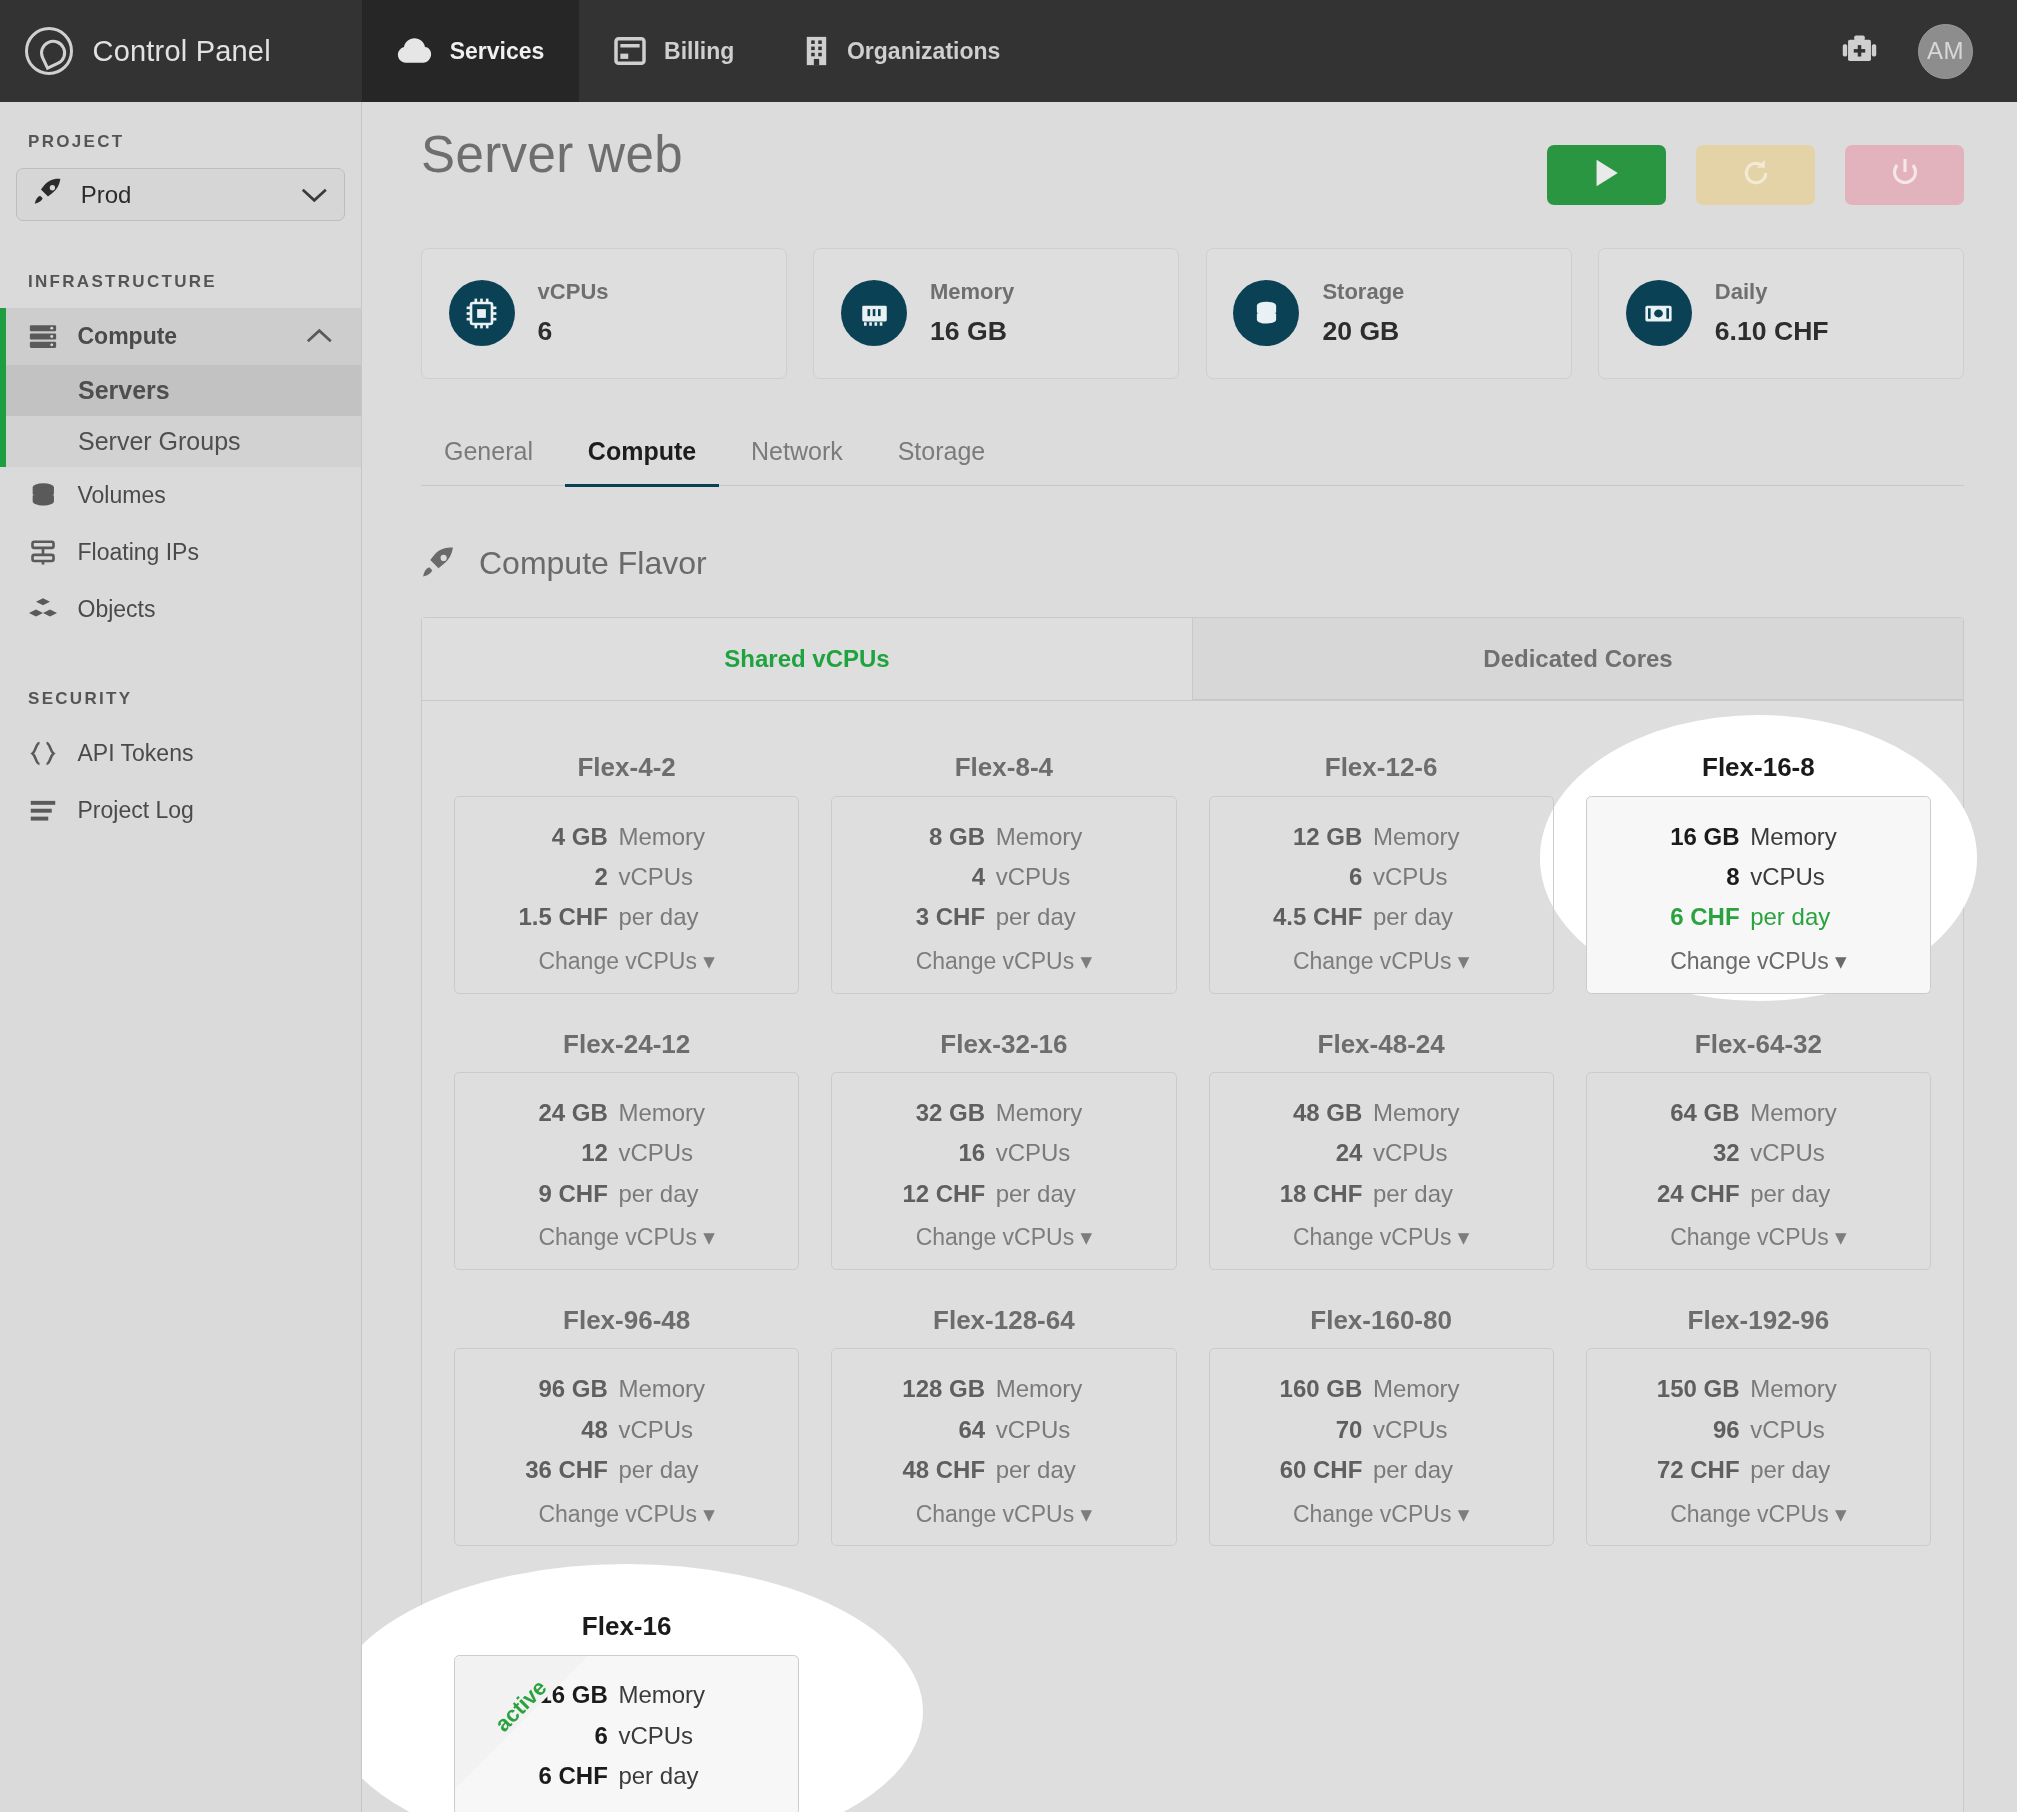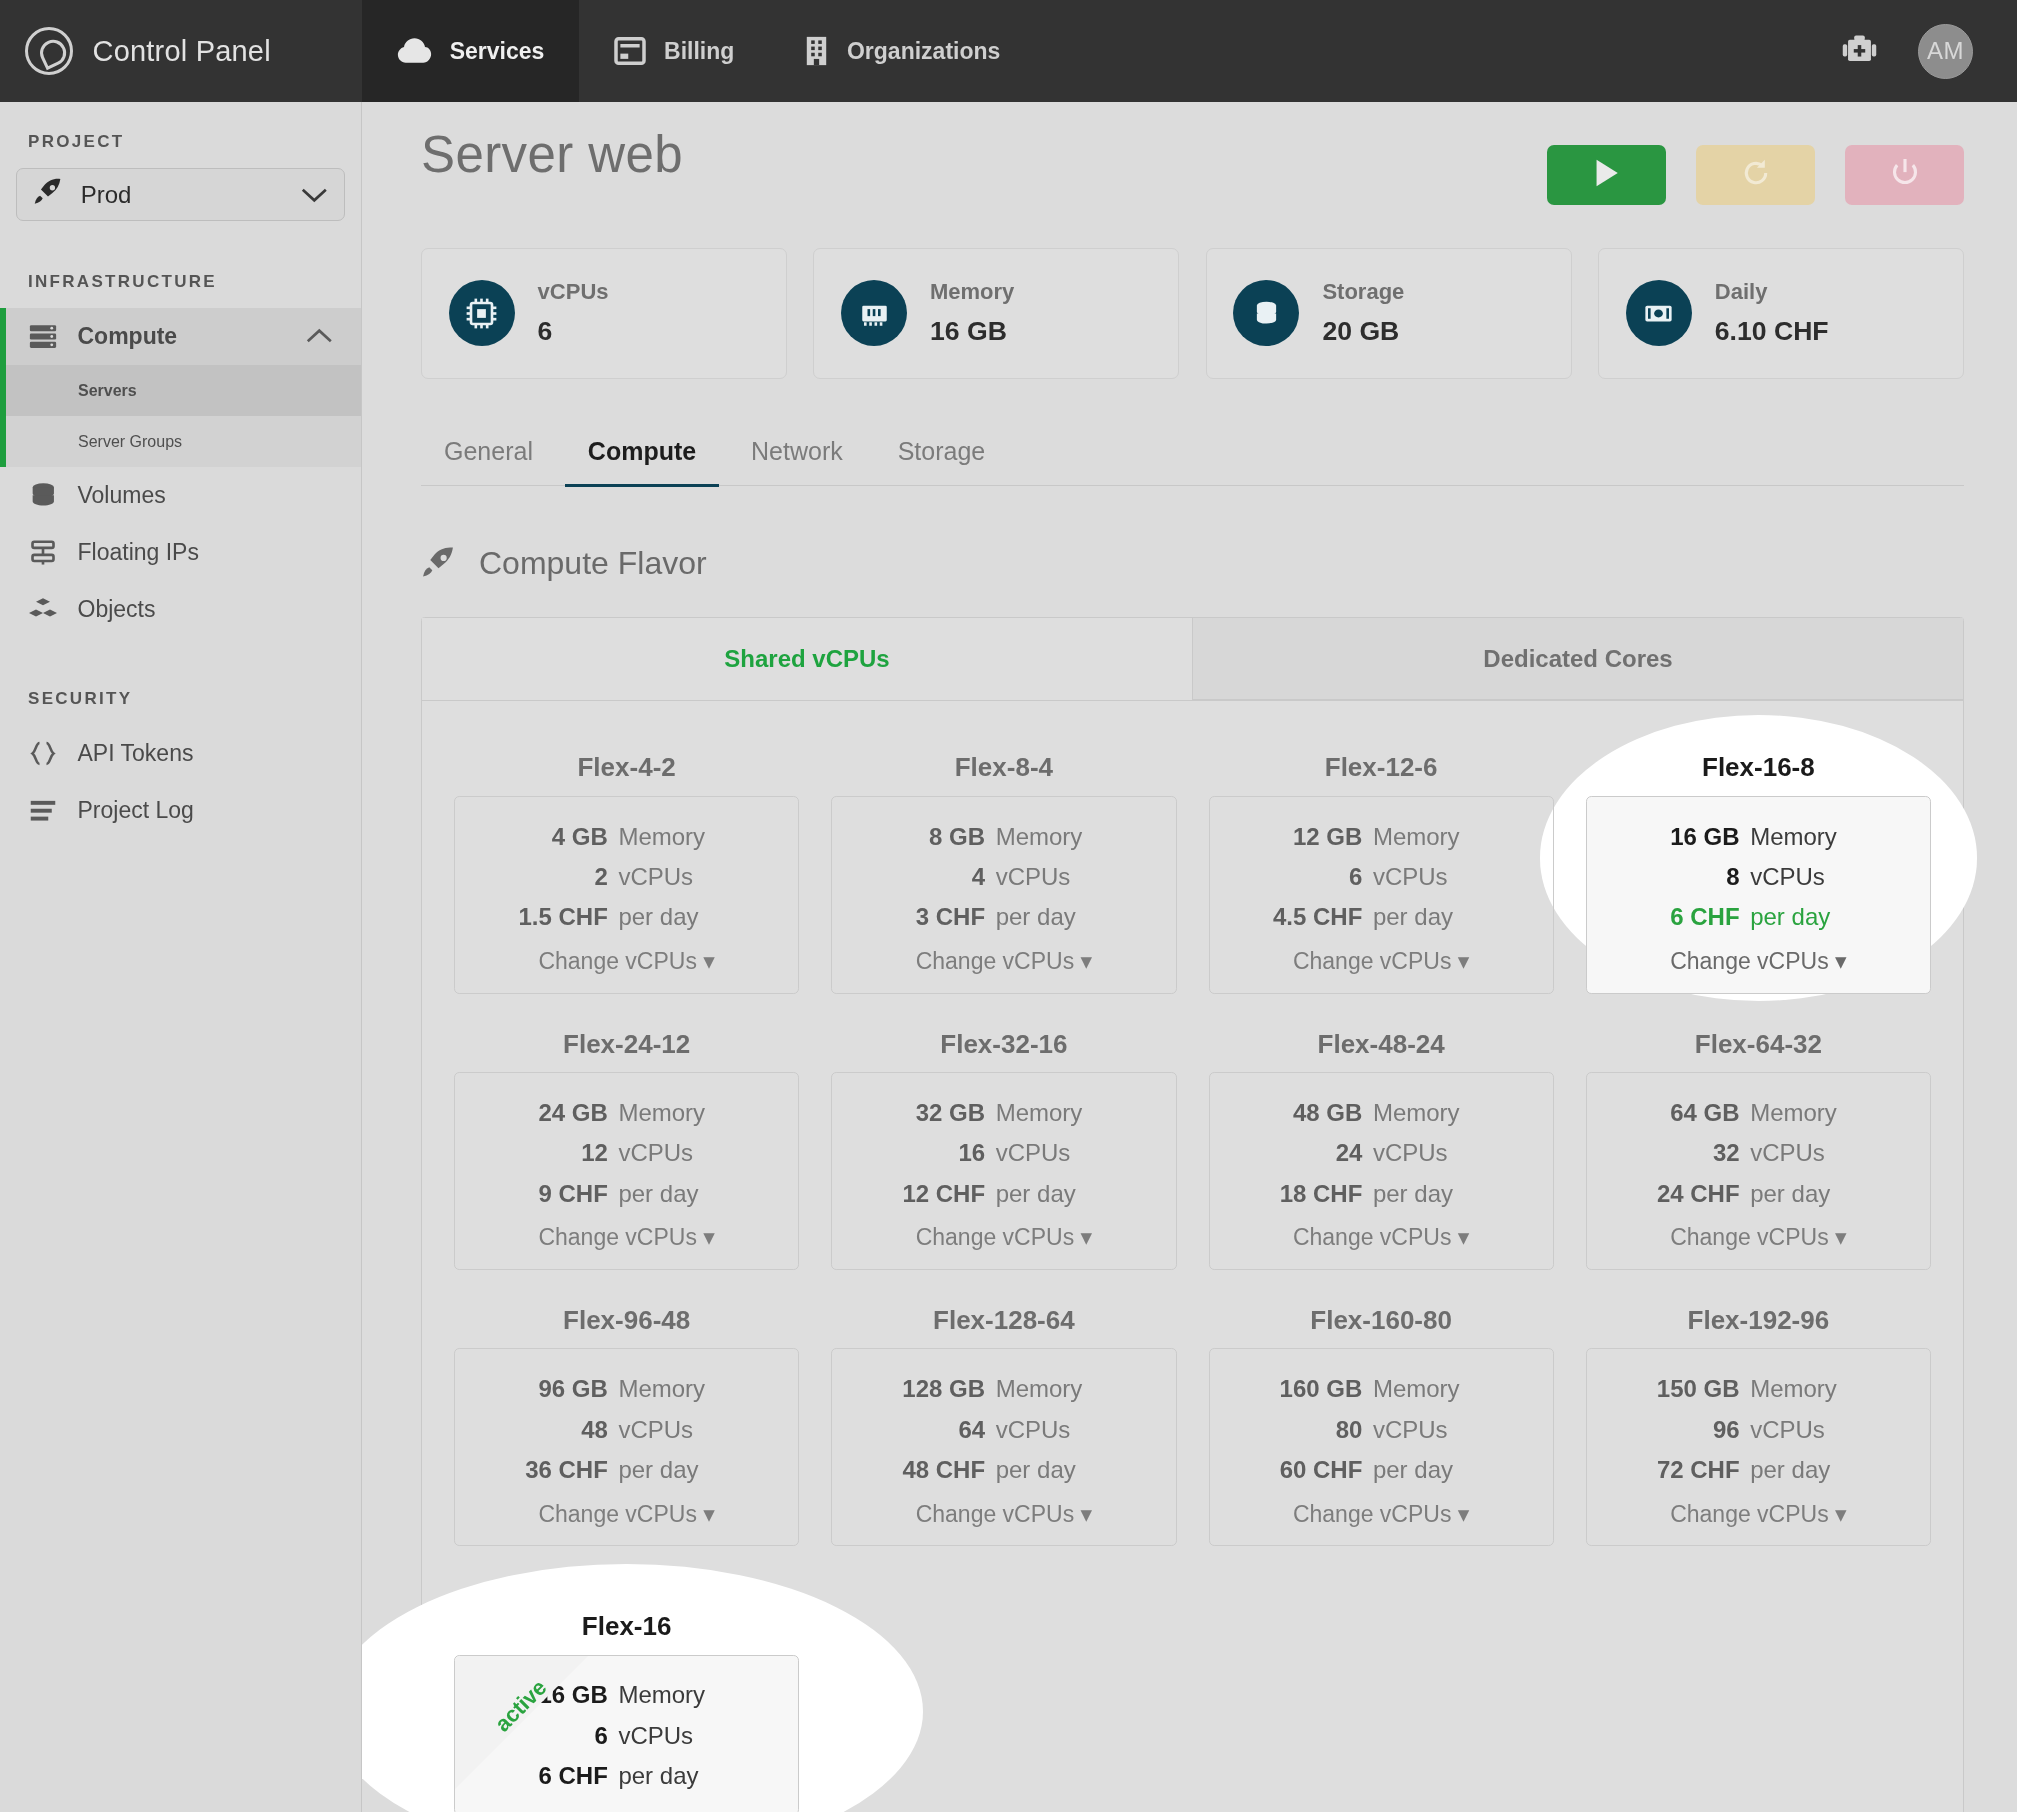--- a/index.html
+++ b/index.html
@@ -68,21 +68,21 @@
     position: relative;
   }
   .side-row .ico { width: 30px; display:flex; justify-content:center; flex:none; }
   .group-open { background: #cdcdcd; font-weight: bold; color:#4a4a4a; }
   .group-open:before, .sub:before {
     content:""; position:absolute; left:0; top:0; bottom:0; width:6.2px; background:#1e9e3e;
   }
   .group-open .chev { margin-left:auto; }
   .sub {
     background: #d2d2d2; height: 51px; padding-left: 78px;
-    display:flex; align-items:center; color:#4f4f4f; font-size: 16px; position:relative;
+    display:flex; align-items:center; color:#4f4f4f; font-size: 25px; position:relative;
   }
   .sub.sel { background: #c2c2c2; font-weight: bold; }
   .side-gap2 { height: 51px; }
   
   .main { flex: 1; padding: 0 53px 0 59px; overflow: hidden; }
   .page-head { display: flex; align-items: flex-start; padding-top: 23px; }
   .page-title { font-size: 51px; color: #6e6e6e; font-weight: normal; letter-spacing:0.4px;}
   .actions { margin-left: auto; display: flex; gap: 30px; padding-top: 19.5px; }
   .act {
     width: 119px; height: 60px; border-radius: 7px; border: none;
@@ -642,21 +642,21 @@
     </div>
           </div>
           <div class="fcard" style="position: relative;">
     <div class="fname zt">Flex-160-80</div>
     <div class="fbox zt">
       <div class="frow">
         <span class="num">160 GB</span>
                 <span class="unit">Memory</span>
       </div>
       <div class="frow">
-        <span class="num">80</span>
+        <span class="num">70</span>
                 <span class="unit">vCPUs</span>
       </div>
       <div class="frow price">
         <span class="num">60 CHF</span>
                 <span class="unit">per day</span>
       </div>
       <div class="fchange">Change vCPUs ▾</div>
     </div>
           </div>
           <div class="fcard" style="position: relative;">

